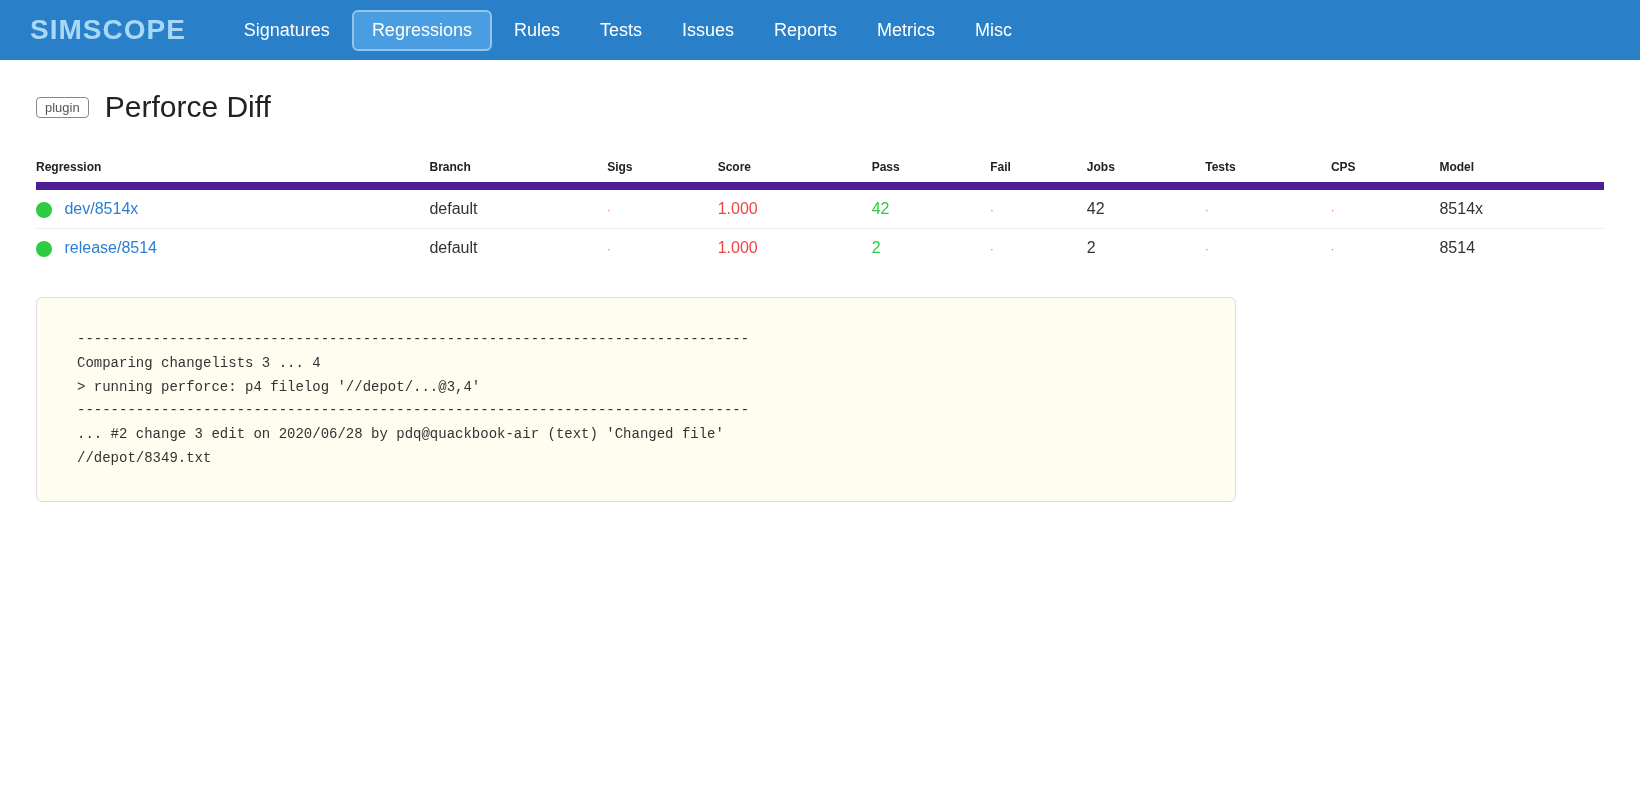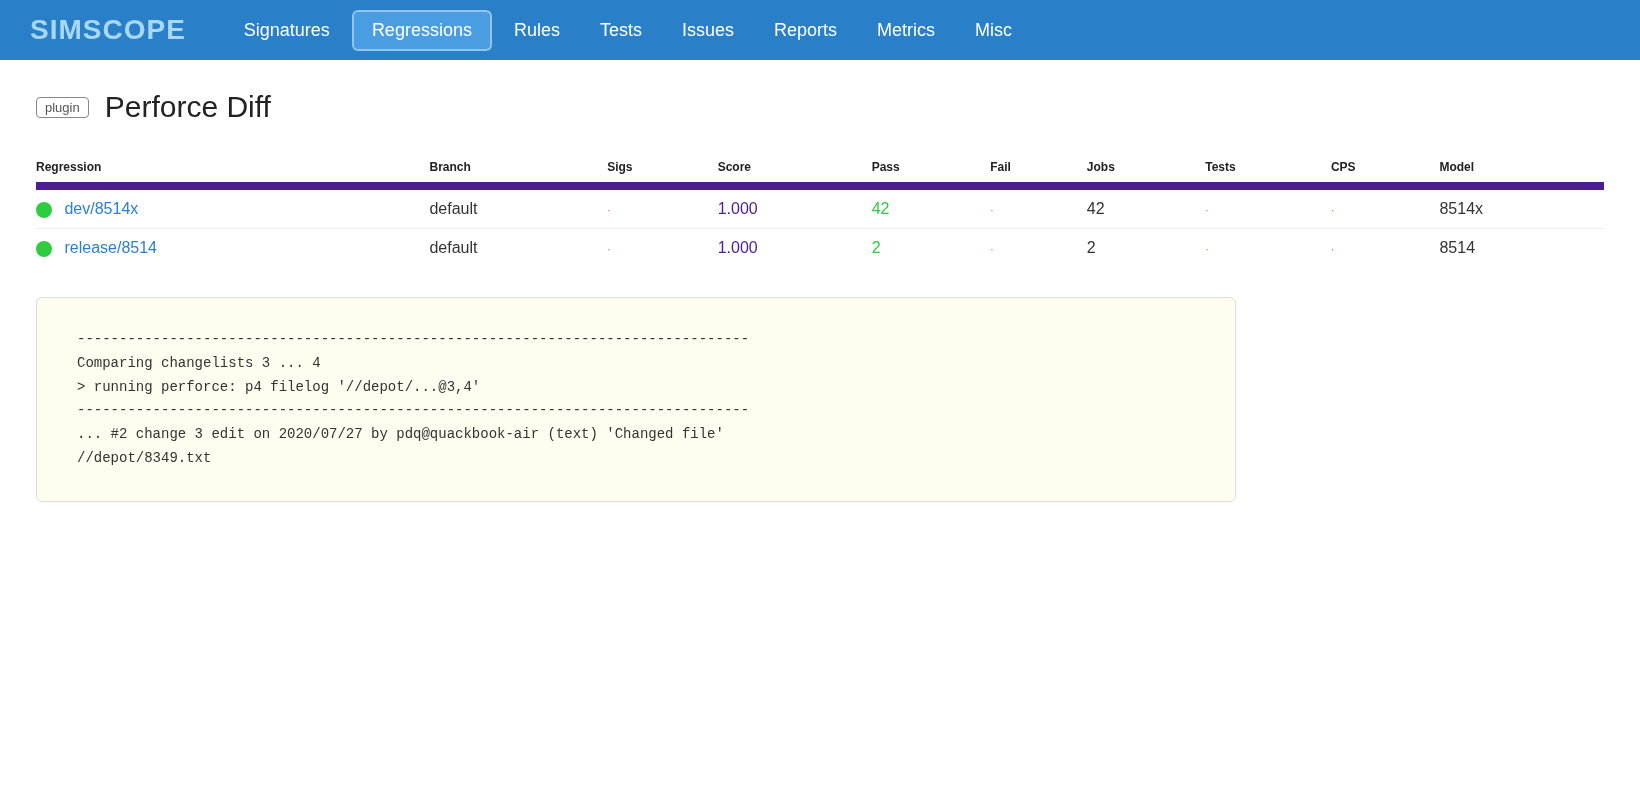--- a/index.html
+++ b/index.html
@@ -92,21 +92,21 @@
       margin-right: 8px;
       vertical-align: middle;
     }
     .dot-green { background: #2ecc40; }
     .reg-link {
       color: #2a7fd4;
       text-decoration: none;
       font-weight: 500;
       text-align: center;
     }
-    .score-green { color: #4c1d95; font-weight: 500; margin-top: 15px; }
+    .score-green { color: #ef4444; font-weight: 500; margin-top: 15px; }
     .pass-green { color: #2ecc40; }
     .small-dot { color: #e74c3c; font-size: 10px; }
 
     
     .code-box {
       border: 1px solid #ddd;
       border-radius: 6px;
       background: #fffdf0;
       padding: 30px 40px;
       font-family: 'Courier New', Courier, monospace;
@@ -190,16 +190,16 @@
       </tr>
     </tbody>
   </table>
 
   <div class="code-box">
     <div class="code-line">--------------------------------------------------------------------------------</div>
     <div class="code-line">Comparing changelists 3 ... 4</div>
     <div class="code-line">&gt; running perforce: p4 filelog '//depot/...@3,4'</div>
     <div class="code-line">--------------------------------------------------------------------------------</div>
     <div class="code-line"></div>
-    <div class="code-line">... #2 change 3 edit on 2020/07/27 by pdq@quackbook-air (text) 'Changed file'</div>
+    <div class="code-line">... #2 change 3 edit on 2020/06/28 by pdq@quackbook-air (text) 'Changed file'</div>
     <div class="code-line">//depot/8349.txt</div>
   </div>
 </main>
 
 </body></html>

